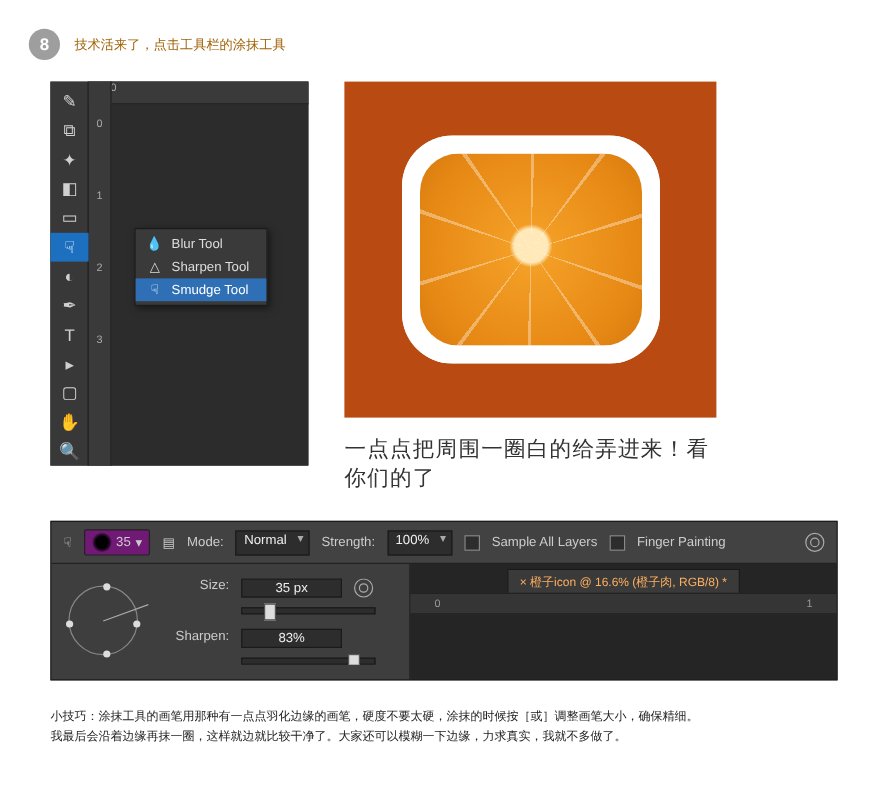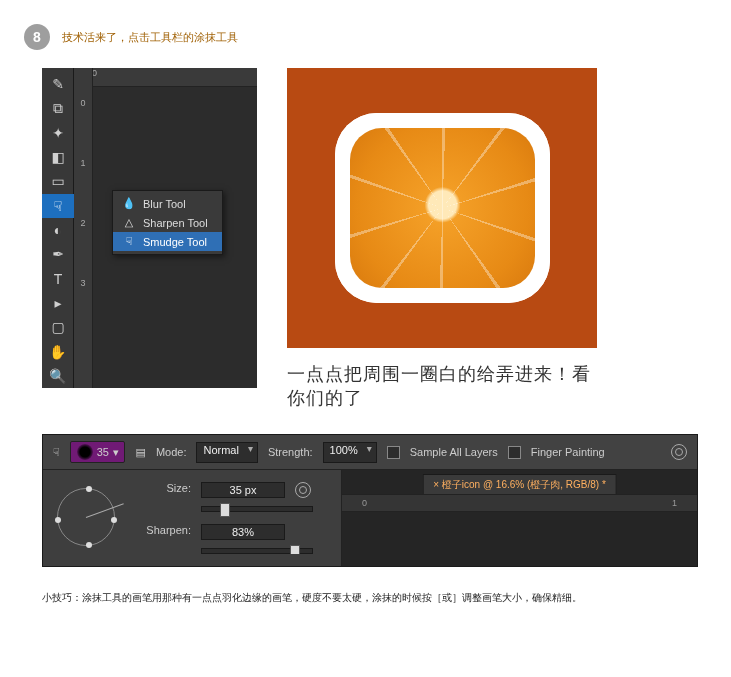--- a/index.html
+++ b/index.html
@@ -424,15 +424,16 @@
         <div class="doc-ruler">
           <span>0</span>
           <span>1</span>
         </div>
       </div>
     </div>
   </div>
 
   <div class="tip">
     <div>小技巧：涂抹工具的画笔用那种有一点点羽化边缘的画笔，硬度不要太硬，涂抹的时候按［或］调整画笔大小，确保精细。</div>
+    <div>我最后会沿着边缘再抹一圈，这样就边就比较干净了。大家还可以模糊一下边缘，力求真实，我就不多做了。</div>
   </div>
 
 </div>
 
 </body></html>

